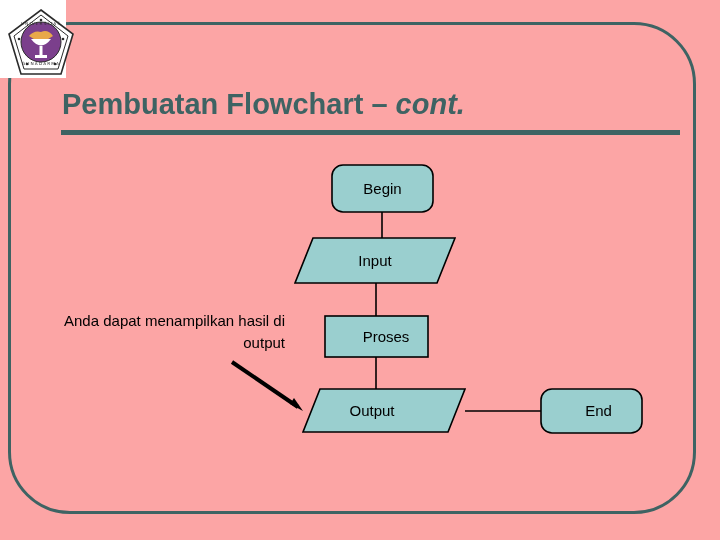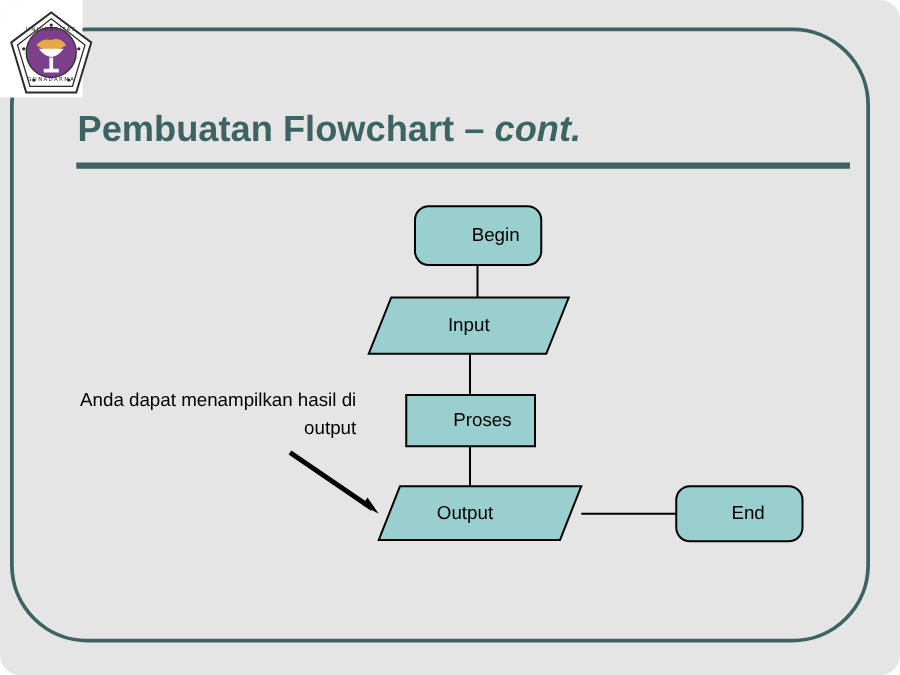--- a/index.html
+++ b/index.html
@@ -10,23 +10,22 @@
     width: 720px;
     height: 540px;
     background: #ffffff;
     font-family: "Liberation Sans", sans-serif;
     overflow: hidden;
   }
   .slide {
     position: relative;
     width: 720px;
     height: 540px;
-    background: #e5e5e5;
+    background: #fca5a5;
     overflow: hidden;
-    border-radius: 16px;
   }
   
   .frame {
     position: absolute;
     left: 8px;
     top: 22px;
     width: 688px;
     height: 492px;
     border: 3px solid #3E6363;
     border-radius: 62px;
@@ -142,21 +141,21 @@
     <rect x="325" y="316" width="103" height="41" fill="#9ACFCF" stroke="#000000" stroke-width="1.6"></rect>
 
     <polygon points="320,389 465,389 448,432 303,432" fill="#9ACFCF" stroke="#000000" stroke-width="1.6"></polygon>
 
     <rect x="541" y="389" width="101" height="44" rx="11" ry="11" fill="#9ACFCF" stroke="#000000" stroke-width="1.6"></rect>
 
     <line x1="232" y1="362" x2="298" y2="407" stroke="#000000" stroke-width="4"></line>
     <polygon points="303,411 290,404 294,398" fill="#000000"></polygon>
   </svg>
 
-  <div class="node-label" style="left:332px; top:180px; width:101px;margin-left:14px;">Begin</div>
+  <div class="node-label" style="left:332px; top:180px; width:101px;">Begin</div>
   <div class="node-label" style="left:305px; top:252px; width:140px;">Input</div>
   <div class="node-label" style="left:325px; top:328px; width:122px;">Proses</div>
   <div class="node-label" style="left:312px; top:402px; width:120px;">Output</div>
   <div class="node-label" style="left:541px; top:402px; width:115px;">End</div>
 
   <div class="note">Anda dapat menampilkan hasil di output</div>
 
 </div>
 
 </body></html>

